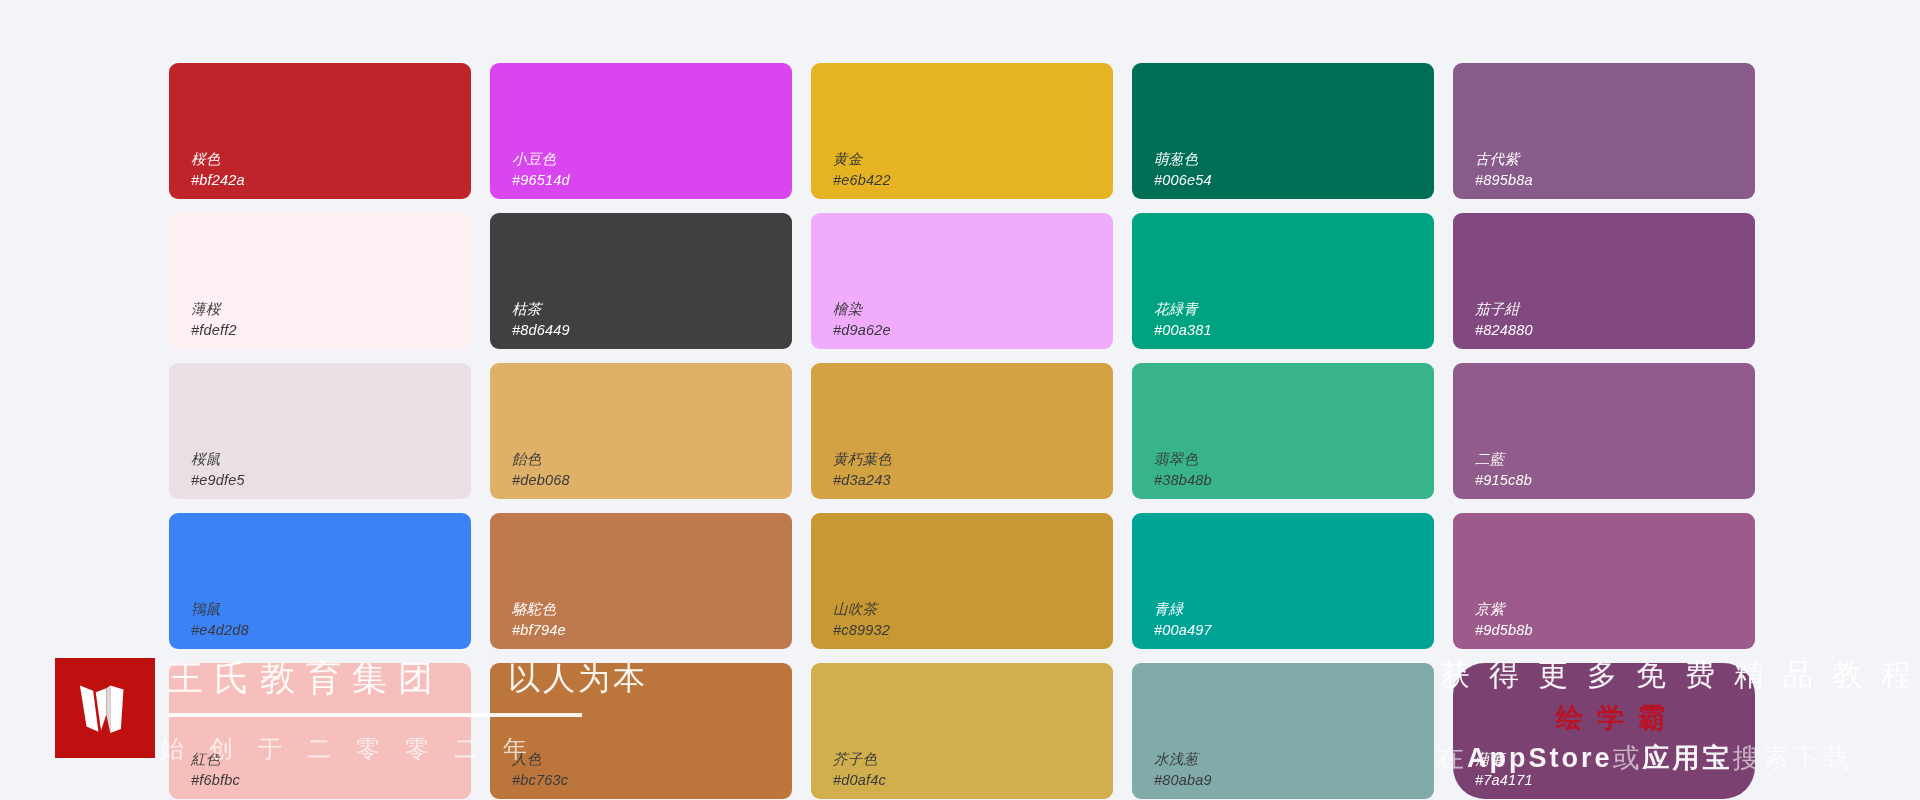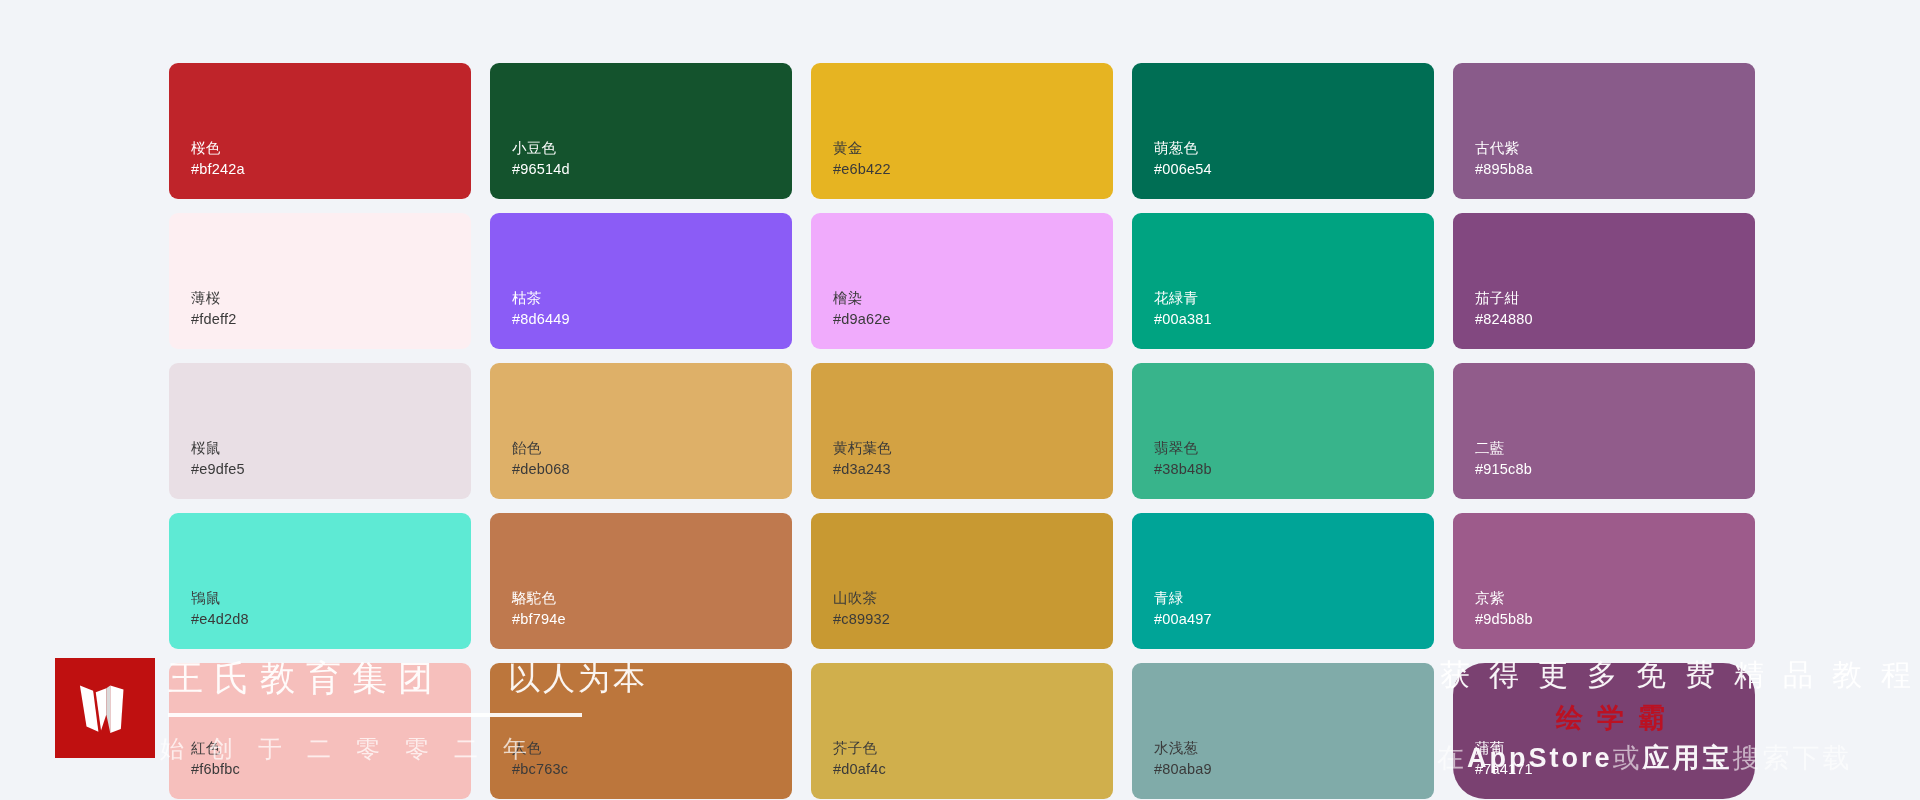--- a/index.html
+++ b/index.html
@@ -32,23 +32,24 @@
 
   .swatch {
     position: relative;
     border-radius: 9px;
     overflow: hidden;
   }
 
   .swatch-text {
     position: absolute;
     left: 22px;
-    bottom: 19px;
+    bottom: 8px;
     line-height: 1.45;
     letter-spacing: 0.2px;
+    font-style: italic;
   }
 
   .swatch-name {
     display: block;
     font-size: 14.5px;
     font-weight: 400;
   }
 
   .swatch-hex {
     display: block;
@@ -155,21 +156,21 @@
 </head>
 <body>
 
 <div id="palette-grid">
     <div class="swatch txt-light" style="background: rgb(191, 36, 42);">
       <div class="swatch-text">
         <span class="swatch-name">桜色</span>
         <span class="swatch-hex">#bf242a</span>
       </div>
     </div>
-    <div class="swatch txt-light" style="background: #14532d;">
+    <div class="swatch txt-light" style="background: #d946ef;">
       <div class="swatch-text">
         <span class="swatch-name">小豆色</span>
         <span class="swatch-hex">#96514d</span>
       </div>
     </div>
     <div class="swatch txt-dark" style="background: rgb(230, 180, 34);">
       <div class="swatch-text">
         <span class="swatch-name">黄金</span>
         <span class="swatch-hex">#e6b422</span>
       </div>
@@ -185,21 +186,21 @@
         <span class="swatch-name">古代紫</span>
         <span class="swatch-hex">#895b8a</span>
       </div>
     </div>
     <div class="swatch txt-dark" style="background: rgb(253, 239, 242);">
       <div class="swatch-text">
         <span class="swatch-name">薄桜</span>
         <span class="swatch-hex">#fdeff2</span>
       </div>
     </div>
-    <div class="swatch txt-light" style="background: #8b5cf6;">
+    <div class="swatch txt-light" style="background: #404040;">
       <div class="swatch-text">
         <span class="swatch-name">枯茶</span>
         <span class="swatch-hex">#8d6449</span>
       </div>
     </div>
     <div class="swatch txt-dark" style="background: #f0abfc;">
       <div class="swatch-text">
         <span class="swatch-name">檜染</span>
         <span class="swatch-hex">#d9a62e</span>
       </div>
@@ -239,21 +240,21 @@
         <span class="swatch-name">翡翠色</span>
         <span class="swatch-hex">#38b48b</span>
       </div>
     </div>
     <div class="swatch txt-light" style="background: rgb(145, 92, 139);">
       <div class="swatch-text">
         <span class="swatch-name">二藍</span>
         <span class="swatch-hex">#915c8b</span>
       </div>
     </div>
-    <div class="swatch txt-dark" style="background: #5eead4;">
+    <div class="swatch txt-dark" style="background: #3b82f6;">
       <div class="swatch-text">
         <span class="swatch-name">鴇鼠</span>
         <span class="swatch-hex">#e4d2d8</span>
       </div>
     </div>
     <div class="swatch txt-light" style="background: rgb(191, 121, 78); padding-left: 40px;">
       <div class="swatch-text">
         <span class="swatch-name">駱駝色</span>
         <span class="swatch-hex">#bf794e</span>
       </div>

